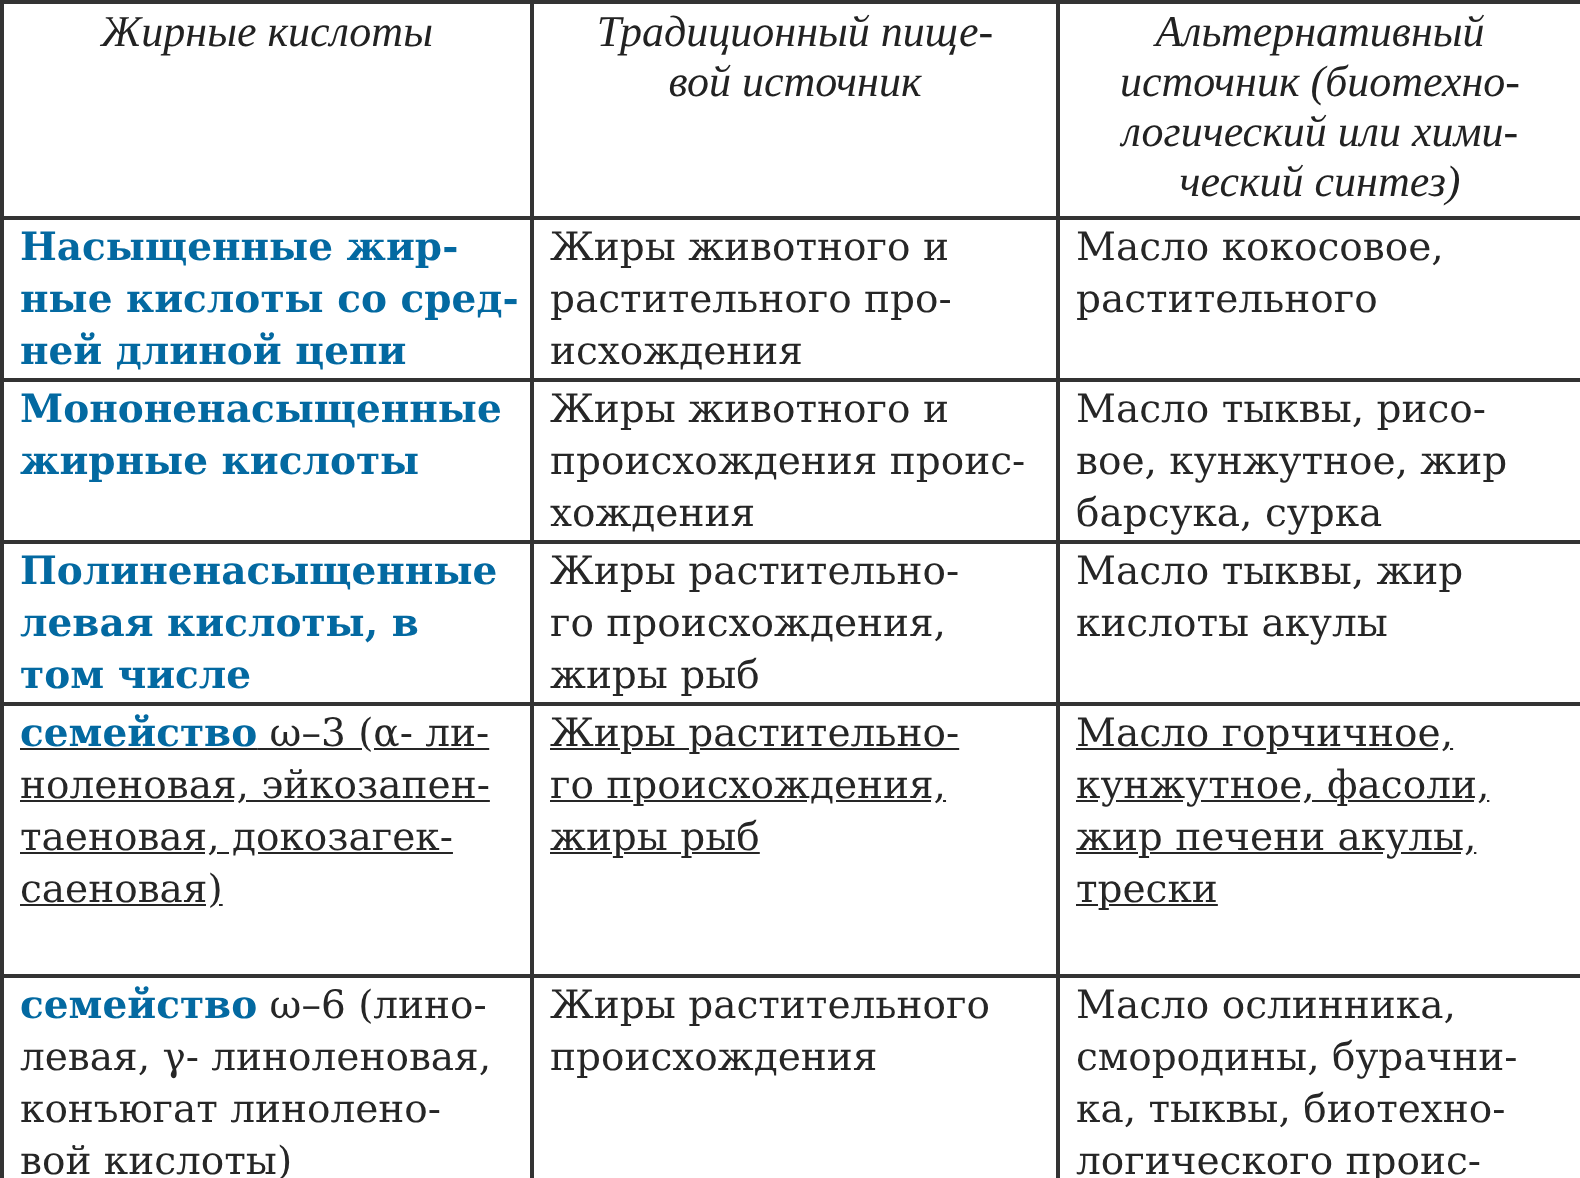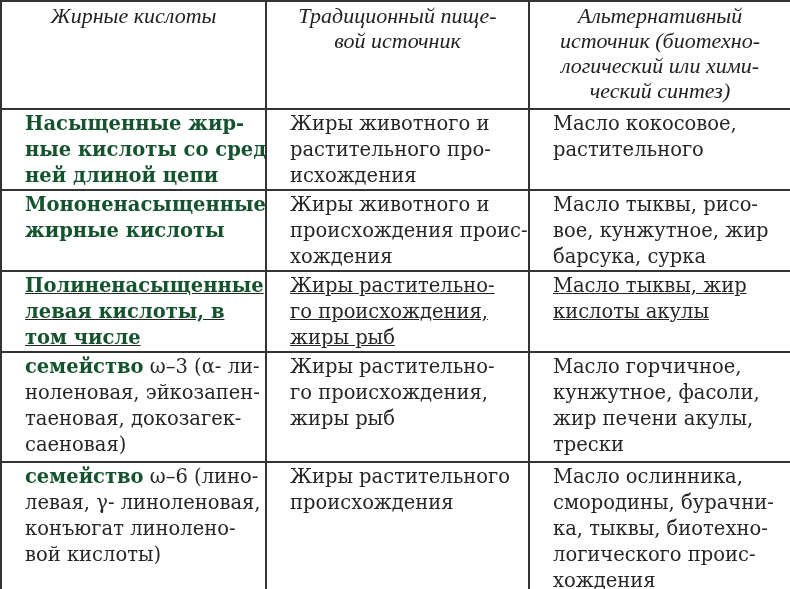--- a/index.html
+++ b/index.html
@@ -23,48 +23,48 @@
       table-layout: fixed;
       font-family: "DejaVu Serif", "Liberation Serif", serif;
       color: #262626;
     }
     .fa-table col.c1 { width: 265px; }
     .fa-table col.c2 { width: 263px; }
     .fa-table col.c3 { width: 262px; }
     .fa-table th, .fa-table td {
       border: 2px solid #333333;
       vertical-align: top;
-      padding: 0 23px;
+      padding: 0 8px;
       font-size: 19.5px;
       line-height: 26px;
       overflow: hidden;
     }
     .fa-table tr:first-child th { border-top: 2px solid #333; }
     .fa-table th {
       font-style: italic;
       font-weight: normal;
       text-align: center;
       padding-top: 1px;
       font-family: "Liberation Serif", "DejaVu Serif", serif;
       font-size: 22px;
       line-height: 25px;
       color: #222;
     }
     .fa-table td { padding-top: 1px; }
     .fa-table td .bold {
       font-weight: bold;
-      color: #14532d;
+      color: #0369a1;
     }
     .fa-table td.fam { }
     .line { display: block; white-space: nowrap; }
     tr.h  { height: 108px; }
     tr.r1 { height: 80px; }
     tr.r2 { height: 77px; border-radius: 21px; }
-    tr.r3 { height: 79px; text-decoration: underline; }
-    tr.r4 { height: 110px; }
+    tr.r3 { height: 79px; }
+    tr.r4 { height: 136px; text-decoration: underline; }
     tr.r5 { height: 135px; }
   </style>
 </head>
 <body>
 
 <table class="fa-table">
   <colgroup>
     <col class="c1">
       <col class="c2">
       <col class="c3">

